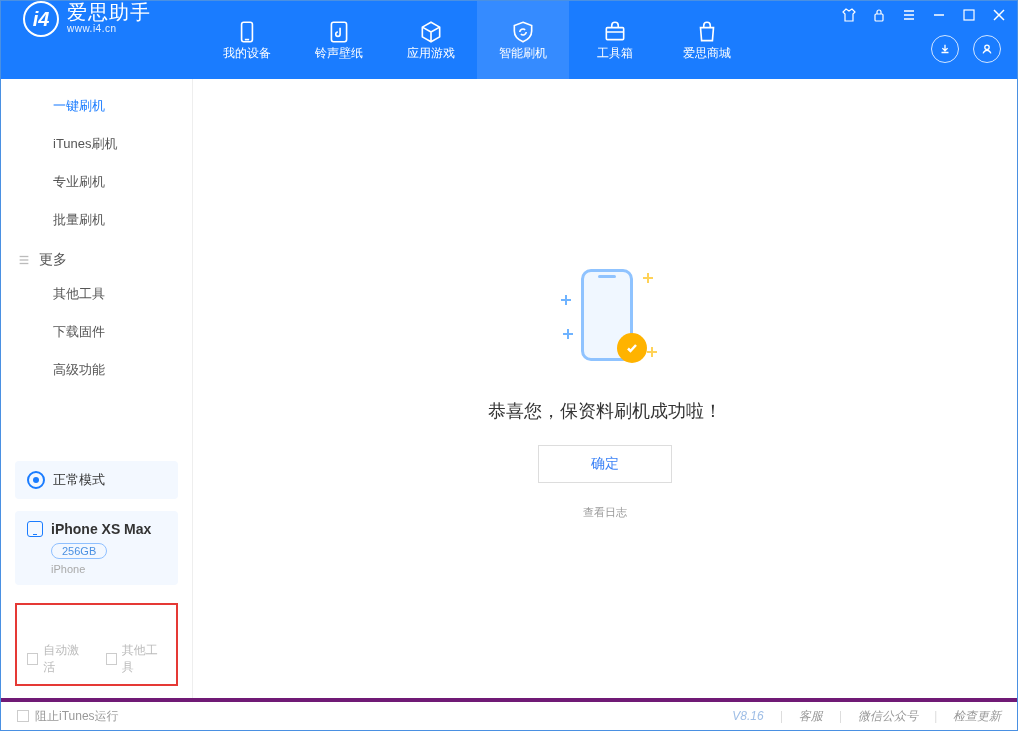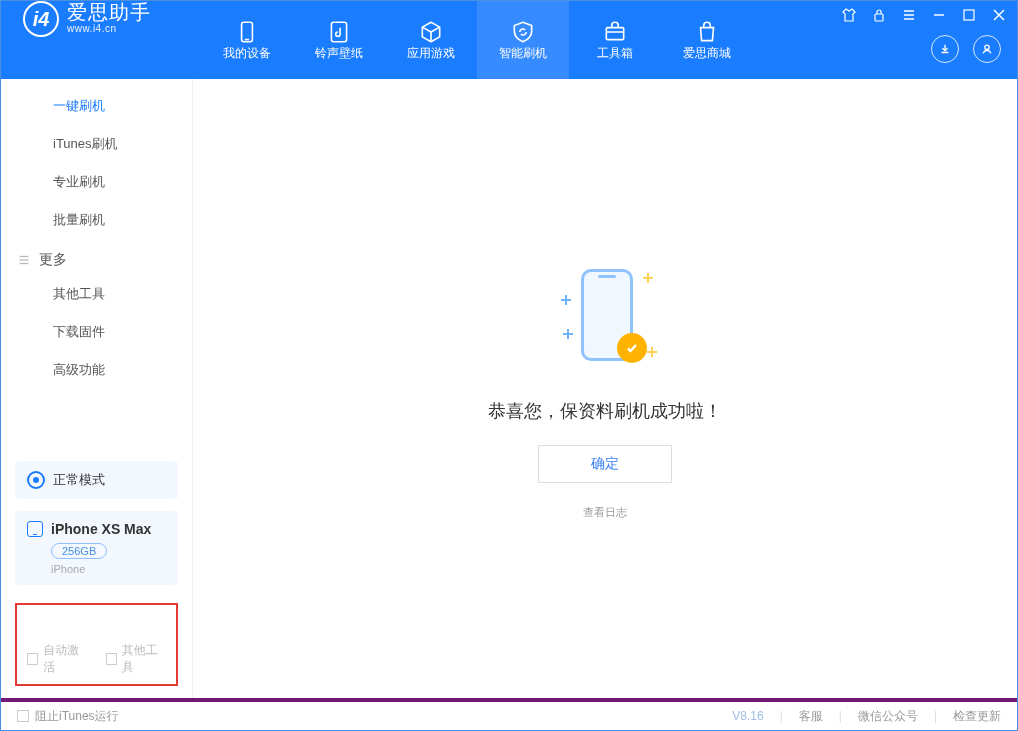--- a/index.html
+++ b/index.html
@@ -65,21 +65,21 @@
     .sparkle::before{left:2px; top:-2px; width:2px; height:10px;}
     .sparkle::after{top:2px; left:-2px; height:2px; width:10px;}
     .sp2::before,.sp2::after,.sp4::before,.sp4::after{background:#ffd257;}
     
     .succ-text{ font-size:18px; color:#333;}
     .ok-btn{ width:134px; height:38px; border:1px solid #ddd; background:#fff; font-size:14px; color:#3b82f6; cursor:pointer;}
     .log-link{ color:#999; font-size:11px; cursor:pointer;}
     
     
     .statusbar { height:32px; border-top:4px solid #701a75; display:flex; align-items:center; padding:0 16px; font-size:12px; color:#999;}
-    .statusbar .list-right { margin-left:auto; display:flex; align-items:center; gap:16px;}
+    .statusbar .list-right { margin-left:auto; display:flex; align-items:center; gap:16px;font-style:italic;}
     .sep{ color:#ddd;}
     .slink{ cursor:pointer;}
     .vtxt{ color:#9fbee6;}
     .sb-opt{ display:flex; align-items:center; gap:6px; cursor:pointer;}
   </style>
 </head>
 <body>
 
 <div class="window">
 

